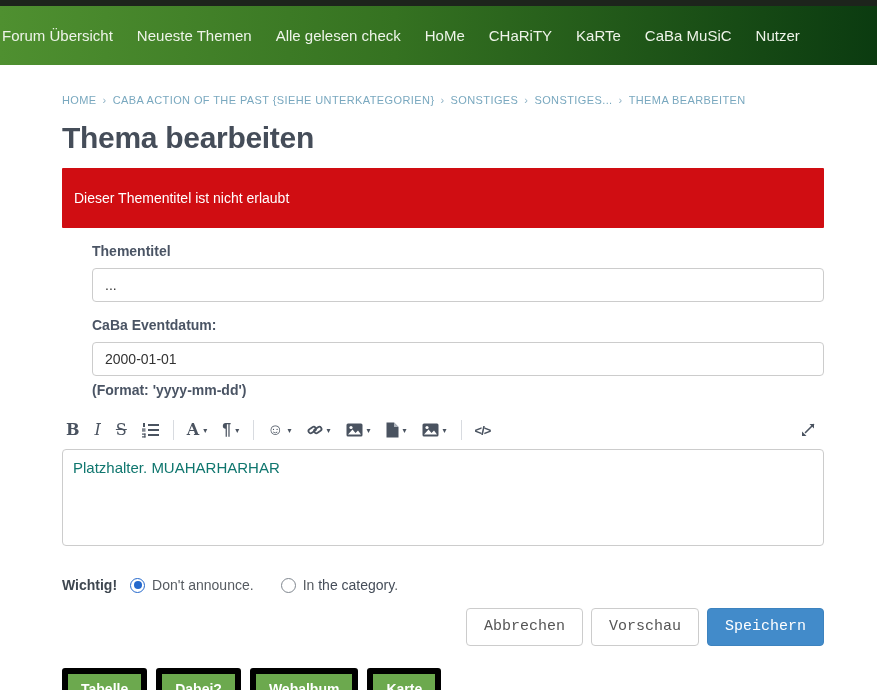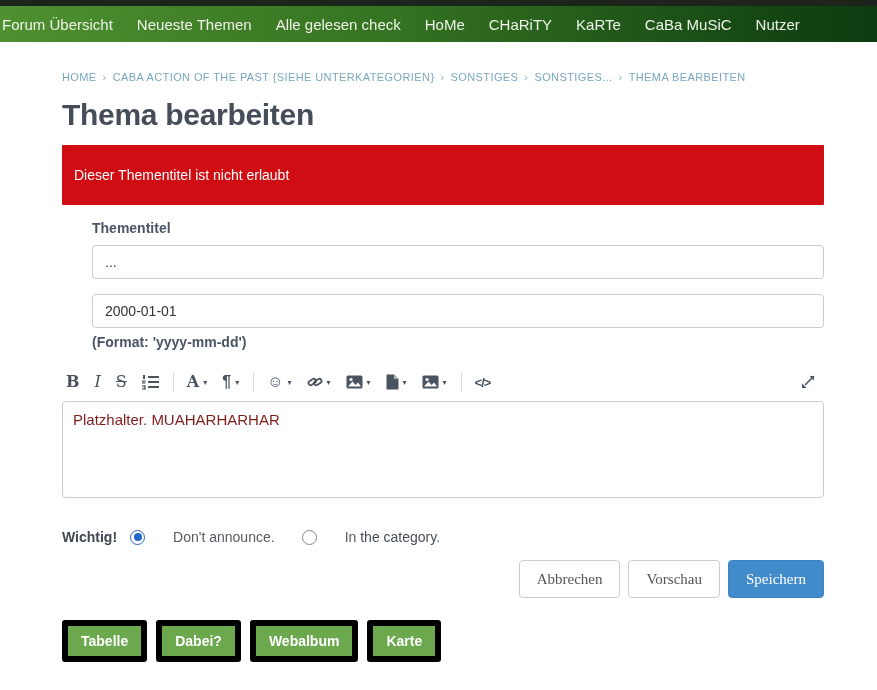--- a/index.html
+++ b/index.html
@@ -2,21 +2,21 @@
 <html><head>
 <meta charset="utf-8">
 <style>
   * { margin:0; padding:0; box-sizing:border-box; }
   html,body { background:#fff; font-family:"Liberation Sans", sans-serif; }
   body { width:877px; height:690px; overflow:hidden; }
 
   
   .topstrip { height:6px; background:#1d241c; }
   .topnav {
-    height:36px;
+    height:59px;
     background:linear-gradient(90deg,#4f9030 0%,#357221 45%,#0b3b10 100%);
     display:flex; align-items:center; padding-left:2px;
   }
   .topnav .nav-item {
     color:#eef4e9; font-size:15px; margin-right:24px; white-space:nowrap;
     cursor:pointer; text-decoration:none;
   }
 
   
   .content { width:762px; margin-left:62px; }
@@ -63,45 +63,45 @@
   .g-italic { font-style:italic; }
   .g-strike { text-decoration:line-through; }
   .g-code   { font-size:13px; font-weight:600; letter-spacing:-1px; }
   .caret { font-size:8px; color:#4a5360; margin-left:4px; }
   .tb-sep { width:1px; height:20px; background:#d8dbe0; margin:0 9px 0 3px; }
   .tb-expand { margin-left:auto; margin-right:4px; }
   .icon-svg { display:block; }
 
   .body-textarea {
     width:100%; height:97px; border:1px solid #ccc; border-radius:4px;
-    padding:9px 10px; font-size:15px; color:#7f1d1d; resize:none;
+    padding:9px 10px; font-size:15px; color:#0f766e; resize:none;
     font-family:"Liberation Sans", sans-serif;
   }
 
   
   .options-row {
     margin-top:27px; display:flex; align-items:center;
     font-size:14px; color:#565b61;
   }
   .options-label { font-weight:700; color:#3f4750; margin-right:13px; }
-  .option { display:flex; align-items:center; margin-right:27px; cursor:pointer;gap:21px; }
+  .option { display:flex; align-items:center; margin-right:27px; cursor:pointer; }
   .radio {
     width:15px; height:15px; border:1.5px solid #80878f; border-radius:50%;
     background:#fff; margin-right:7px; position:relative; flex:none;
   }
   .radio.checked { border-color:#2468cc; }
   .radio.checked::after {
     content:""; position:absolute; inset:2.5px; background:#2468cc; border-radius:50%;
   }
   .opt-bold { font-weight:400; color:#454d59; }
 
   
   .actions { margin-top:15px; display:flex; justify-content:flex-end; gap:8px; }
   .btn {
-    font-family:Liberation Serif, serif; font-size:15px; cursor:pointer;
+    font-family:Liberation Mono, monospace; font-size:15px; cursor:pointer;
     border-radius:4px; padding:9px 17px; line-height:1.2;
   }
   .btn-default { background:#fff; border:1px solid #ccc; color:#555; }
   .btn-primary { background:#428bca; border:1px solid #3d83bf; color:#ffffff; }
 
   
   .tools { margin-top:22px; display:flex; gap:9px; }
   .tool-btn {
     background:#6ca94e; border:6px solid #000000; border-radius:3px;
     color:#fff; font-size:14px; font-weight:700; padding:7px 13px;
@@ -143,20 +143,21 @@
   <div class="alert">
     <span>Dieser Thementitel ist nicht erlaubt</span>
   </div>
 
   <div class="form-group">
     <label class="form-label">Thementitel</label>
     <input class="text-input" type="text" value="..." style="">
   </div>
 
   <div class="form-group">
+    <label class="form-label">CaBa Eventdatum:</label>
     <input class="text-input" type="text" value="2000-01-01" style="">
     <div class="format-note">(Format: 'yyyy-mm-dd')</div>
   </div>
 
   <div class="composer">
     <div class="toolbar">
       <button class="tb-btn">
         <span class="tb-glyph serif g-bold">B</span>
       </button>
       <button class="tb-btn">

